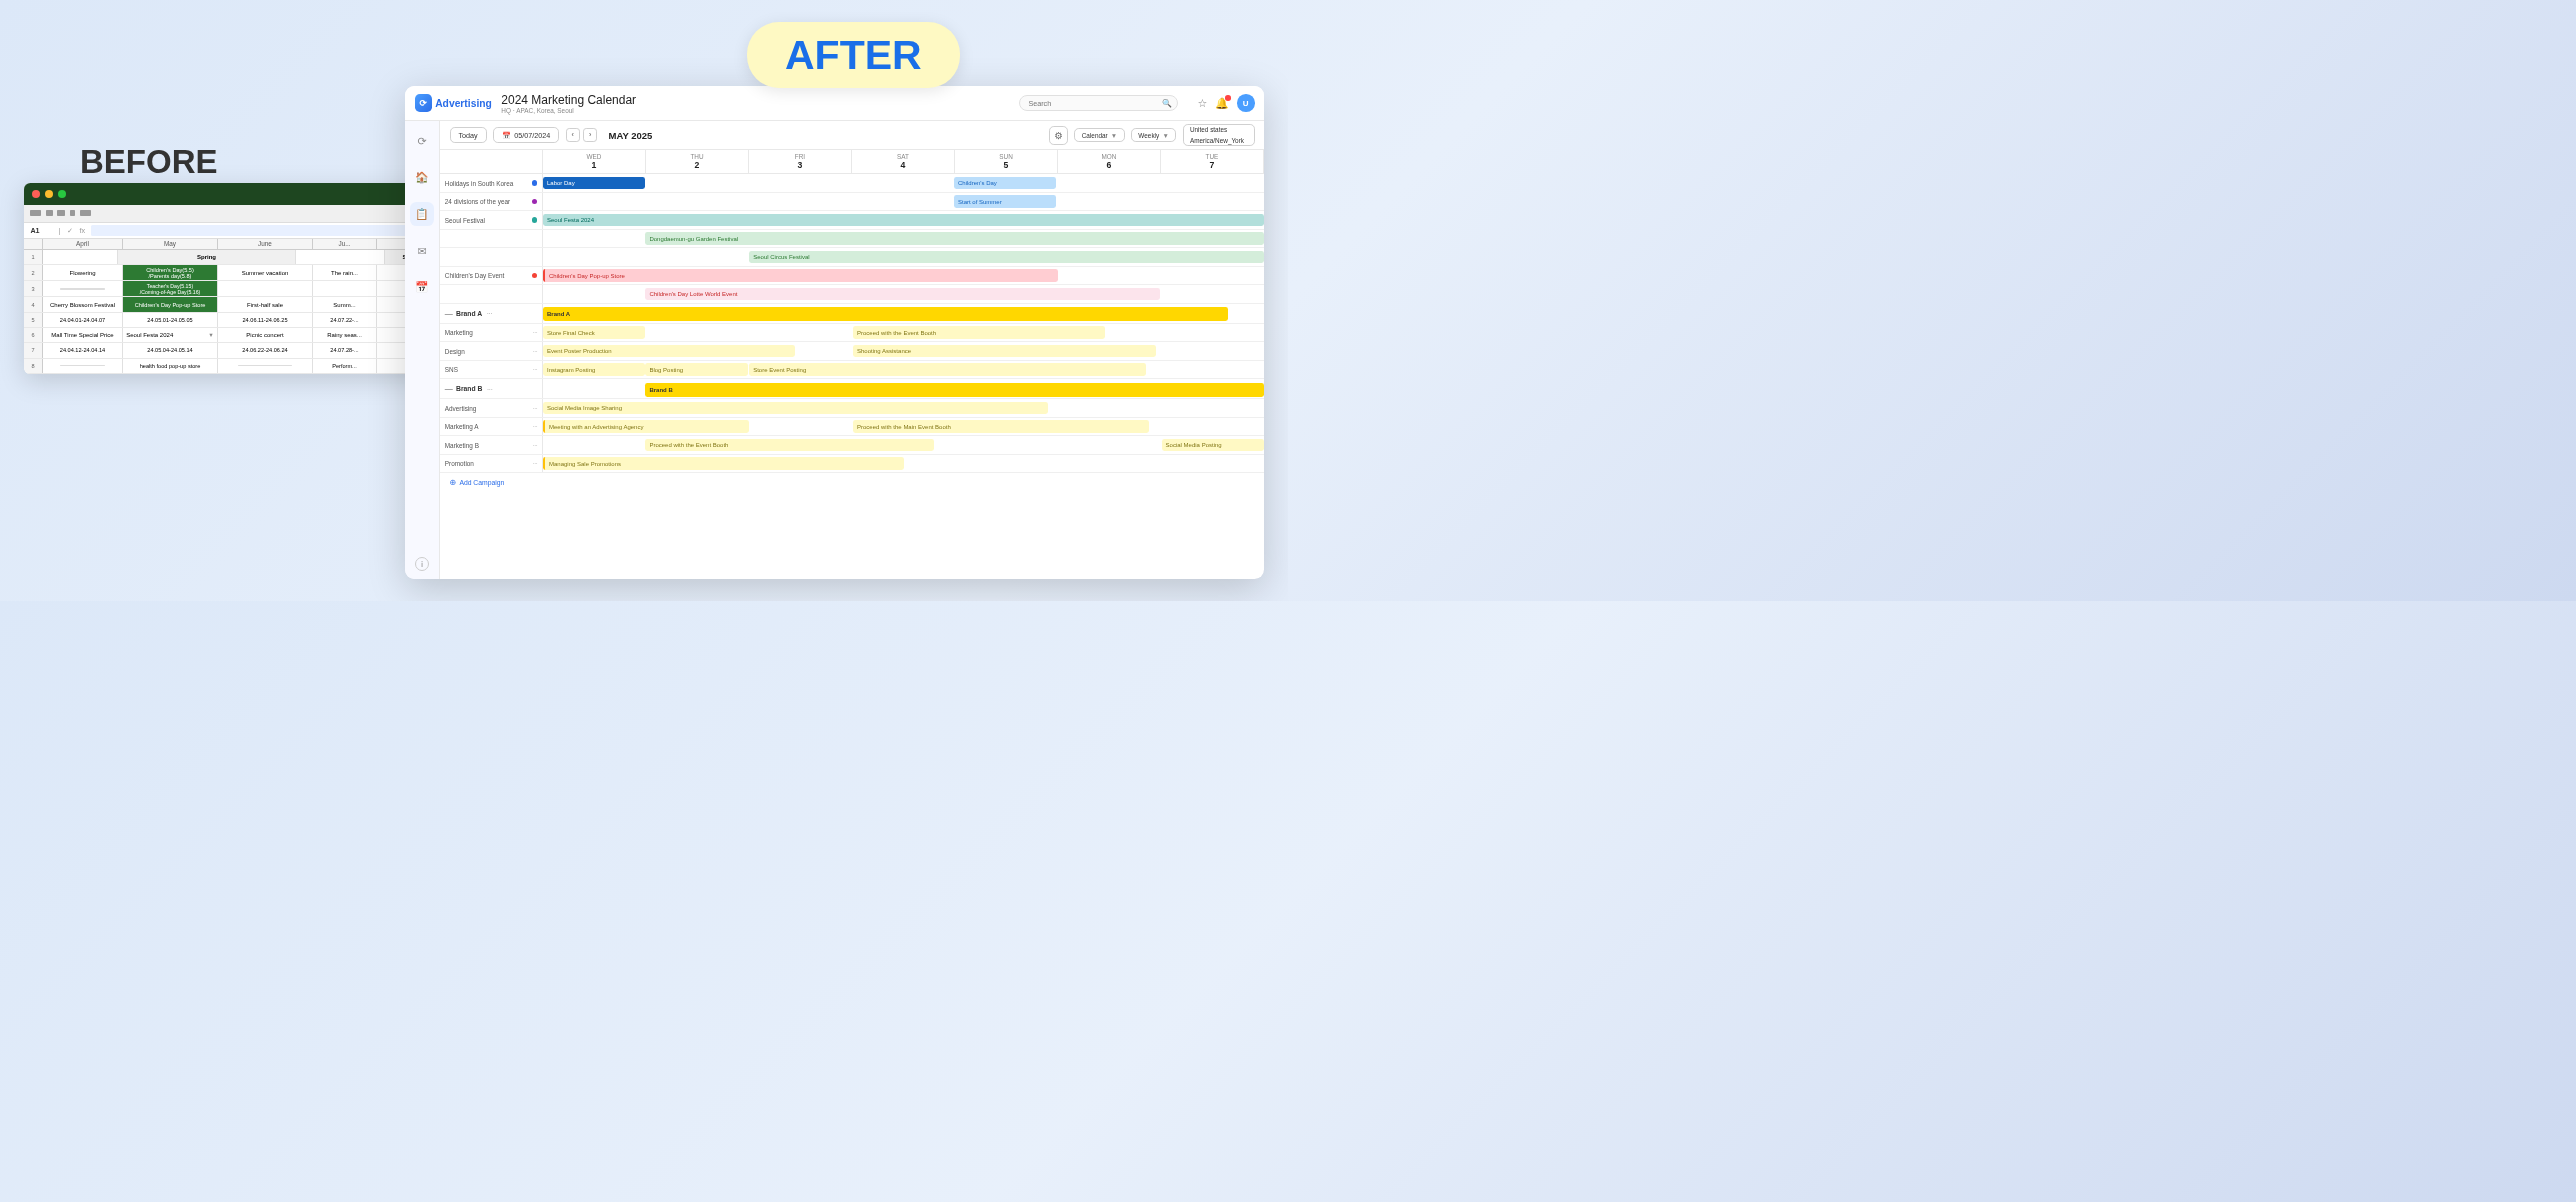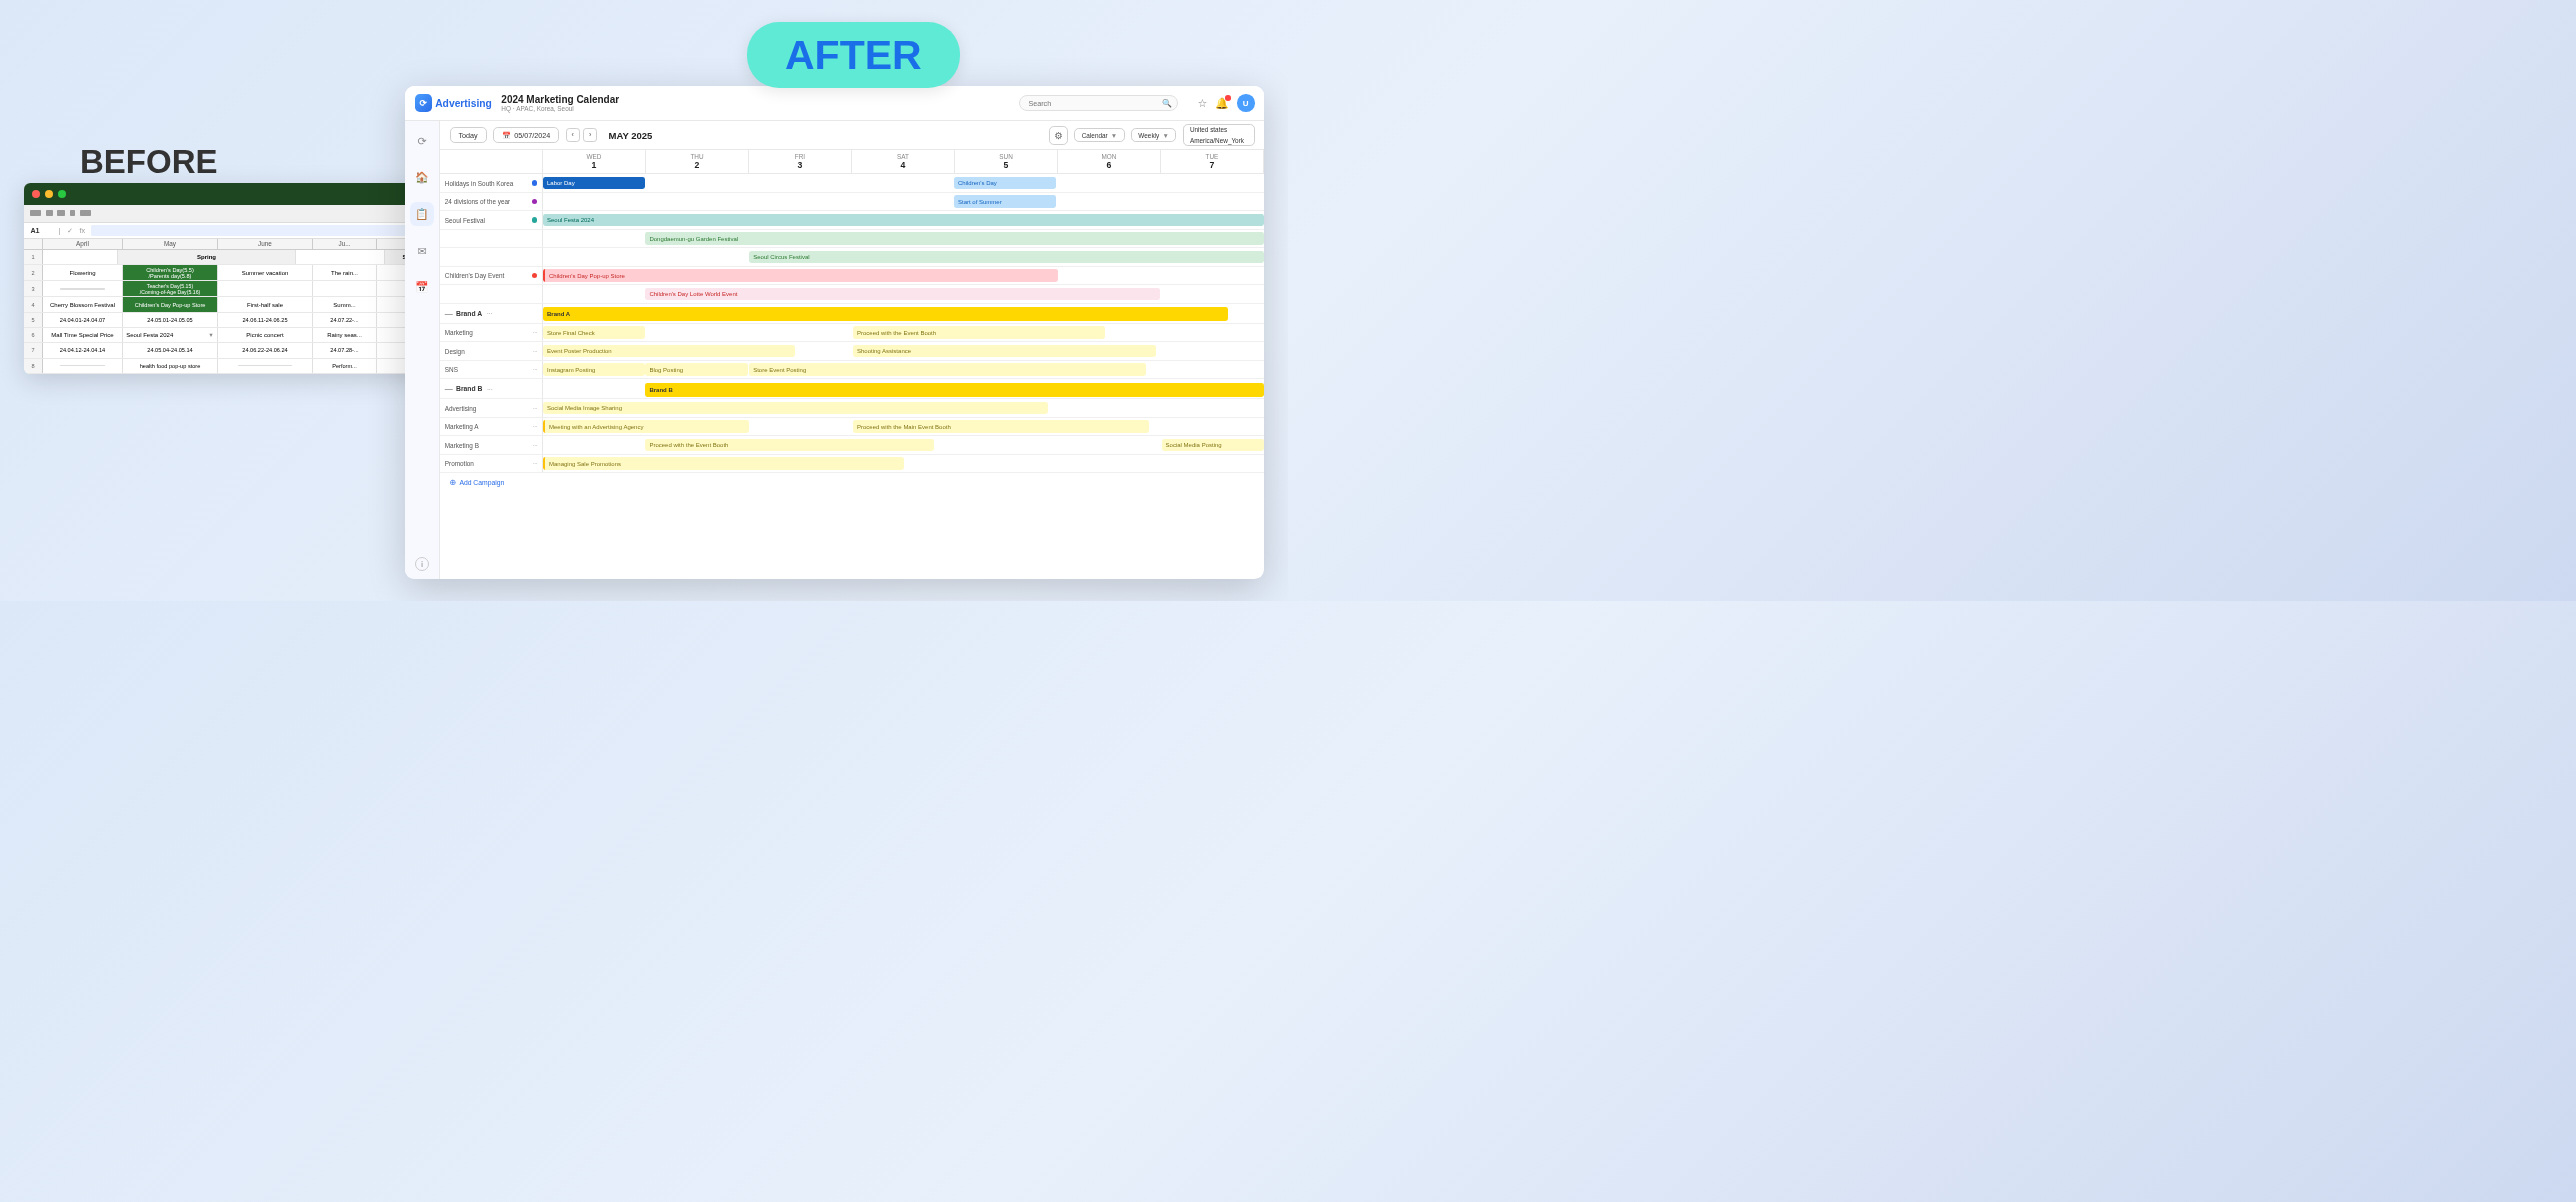--- a/index.html
+++ b/index.html
@@ -10,21 +10,21 @@
       height: 601px;
       overflow: hidden;
       position: relative;
     }
 
     
     .after-badge {
       position: absolute;
       top: 22px;
       left: 747px;
-      background: #5eead4;
+      background: #fef9c3;
       border-radius: 32px;
       padding: 9.5px 38px;
       font-size: 41px;
       font-weight: 900;
       color: #1a6fe8;
       box-shadow: 0 3.2px 16px rgba(0,0,0,0.1);
       z-index: 10;
     }
 
     
@@ -164,21 +164,21 @@
       gap: 3.2px;
     }
     .app-logo-icon {
       width: 17.5px; height: 17.5px;
       background: linear-gradient(135deg, #4a9eff, #2b6de8);
       border-radius: 4.8px;
       display: flex; align-items: center; justify-content: center;
       color: white; font-size: 8.7px;
     }
     .header-title-area { flex: 0 0 auto; }
-    .header-title-area .main-title { font-size: 10px; font-weight: 700; color: #222; }
+    .header-title-area .main-title { font-size: 12px; font-weight: 400; color: #222; }
     .header-title-area .sub-title { font-size: 6.4px; color: #888; }
     .header-search {
       flex: 1;
       max-width: 159px;
       margin-left: auto;
       position: relative;
     }
     .header-search input {
       width: 100%;
       border: 0.8px solid #e0e0e0;

